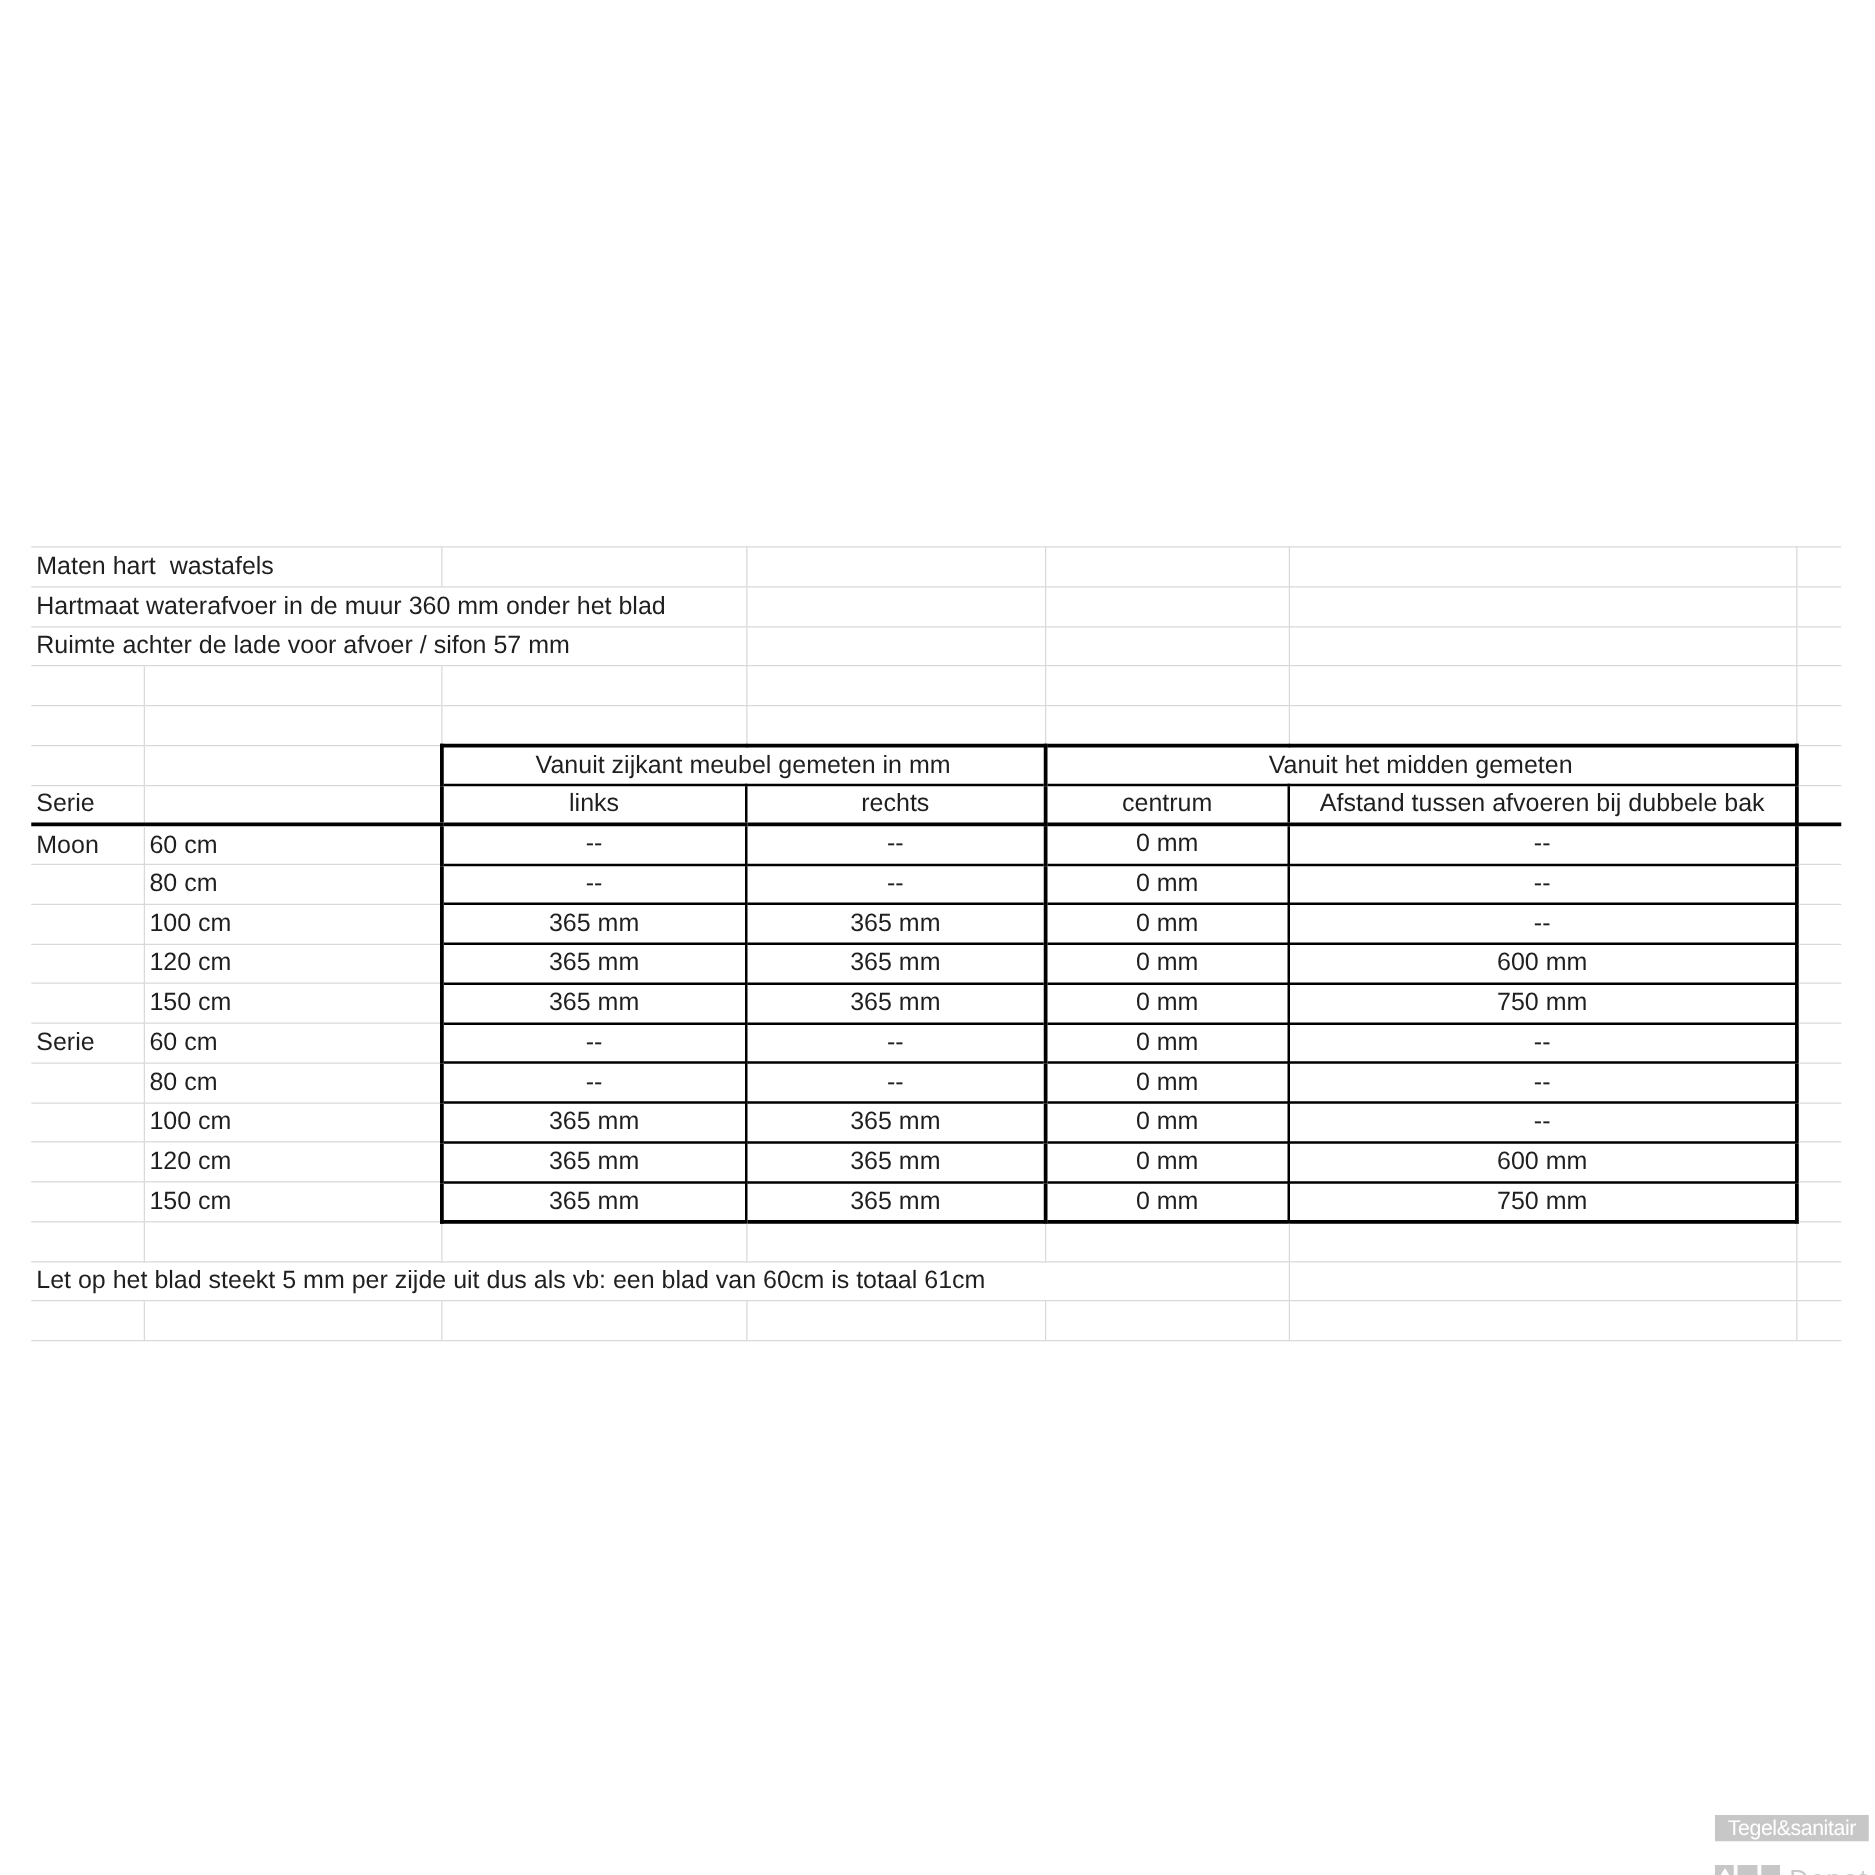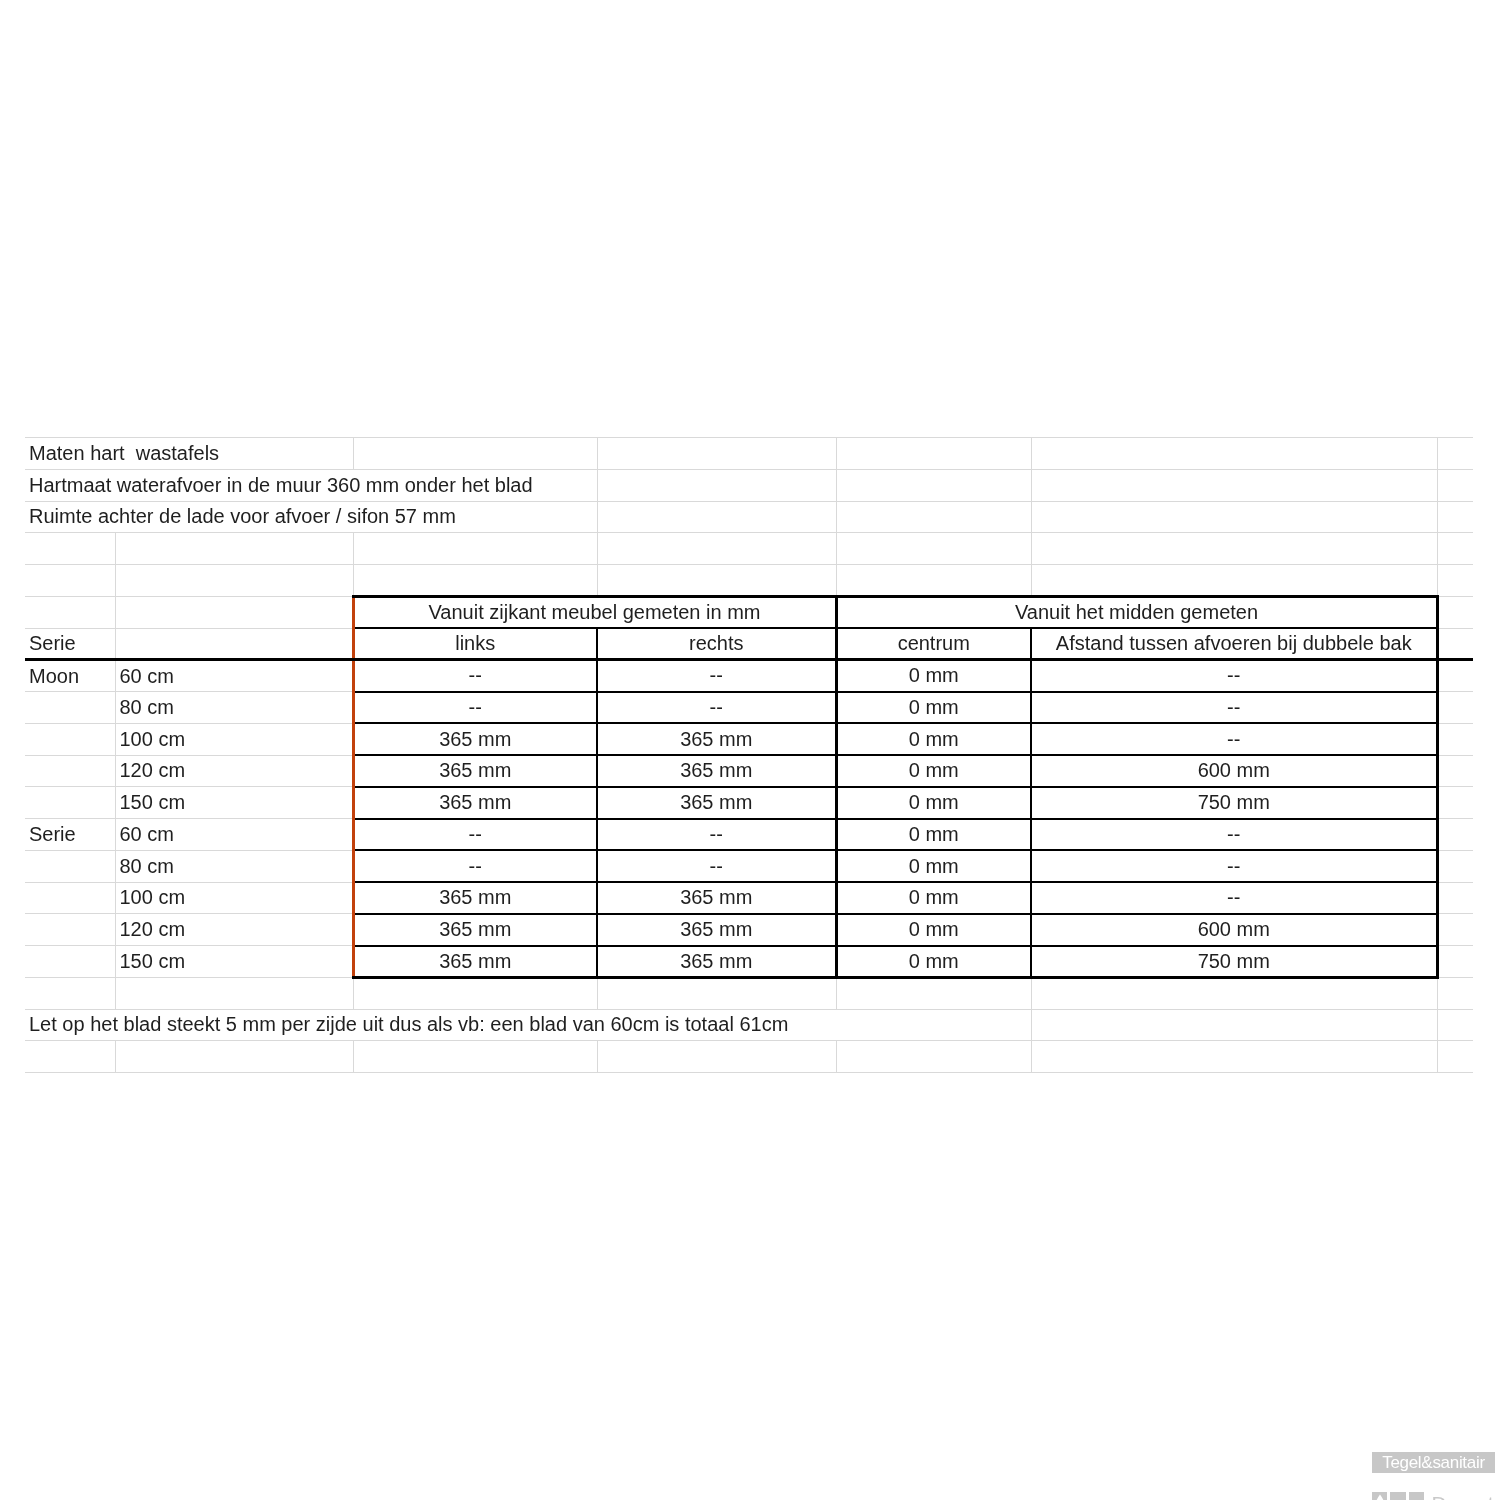--- a/index.html
+++ b/index.html
@@ -17,21 +17,21 @@
     padding:0 4px;font-size:20px;text-align:center;vertical-align:middle;
     white-space:nowrap;overflow:visible;
   }
   .sheet td.lastcol{border-right:none;}
   .sheet tr.top td{border-top:1px solid #d9d9d9;}
   .sheet td.lft{text-align:left;padding-left:4px;}
   .sheet td.pre{white-space:pre;}
   
   .sheet td.sel{border-top:2px solid #3d7a5a;}
   
-  .sheet td.bl3{border-left:3px solid #c2410c;}
+  .sheet td.bl3{border-left:3px solid #000000;}
   .sheet td.br3{border-right:3px solid #000;}
   .sheet td.br2{border-right:2px solid #000;}
   .sheet td.bt3{border-top:3px solid #000;}
   .sheet td.bb3{border-bottom:3px solid #000;}
   .sheet td.bb2{border-bottom:2px solid #000;}
   .sheet td.norb{border-right:none;}
   
   .logo{position:absolute;left:1372px;top:1452px;width:123px;}
   .logo-banner{
     background:#c7c7c7;color:#ffffff;font-weight:normal;font-size:17px;

